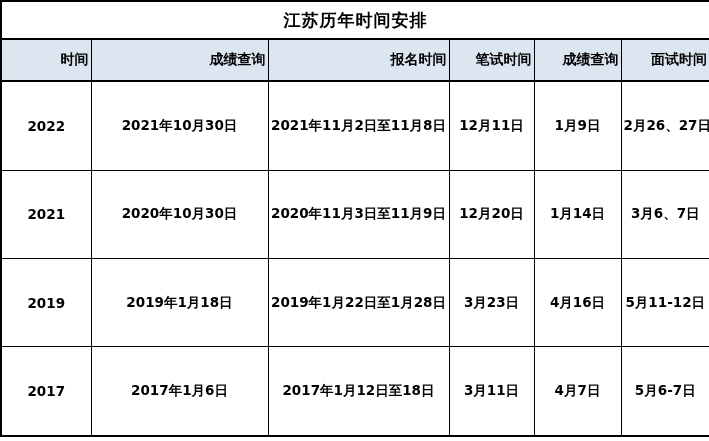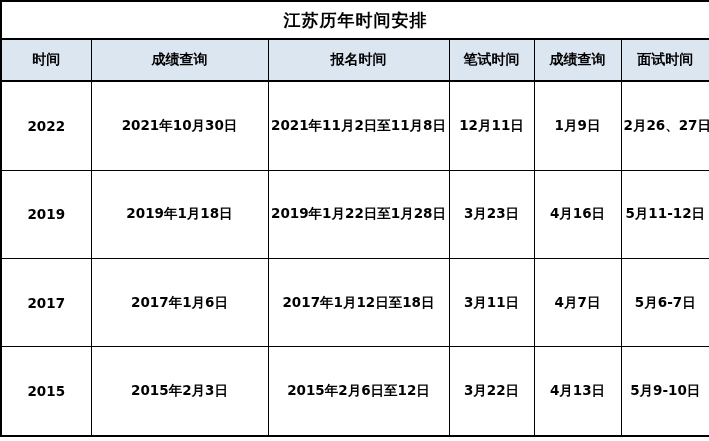--- a/index.html
+++ b/index.html
@@ -43,20 +43,21 @@
     background: #ffffff;
     border-bottom: 2px solid #000000;
     margin-top: 15px;
   }
   tr.header-row th {
     height: 40px;
     font-size: 14px;
     font-weight: bold;
     background: #dce6f1;
     border-bottom: 2px solid #000000;
+    text-align: right;
   }
   tbody td {
     font-size: 13.5px;
     font-weight: bold;
     background: #ffffff;
     height: 39px;
   }
 </style>
 </head>
 <body>
@@ -87,38 +88,38 @@
     <tbody id="table-body">
         <tr>
           <td>2022</td>
           <td>2021年10月30日</td>
           <td>2021年11月2日至11月8日</td>
           <td>12月11日</td>
           <td>1月9日</td>
           <td>2月26、27日</td>
         </tr>
         <tr>
+          <td>2021</td>
+          <td>2020年10月30日</td>
+          <td>2020年11月3日至11月9日</td>
+          <td>12月20日</td>
+          <td>1月14日</td>
+          <td>3月6、7日</td>
+        </tr>
+        <tr>
           <td>2019</td>
           <td>2019年1月18日</td>
           <td>2019年1月22日至1月28日</td>
           <td>3月23日</td>
           <td>4月16日</td>
           <td>5月11-12日</td>
         </tr>
         <tr>
           <td>2017</td>
           <td>2017年1月6日</td>
           <td>2017年1月12日至18日</td>
           <td>3月11日</td>
           <td>4月7日</td>
           <td>5月6-7日</td>
         </tr>
-        <tr>
-          <td>2015</td>
-          <td>2015年2月3日</td>
-          <td>2015年2月6日至12日</td>
-          <td>3月22日</td>
-          <td>4月13日</td>
-          <td>5月9-10日</td>
-        </tr>
       </tbody>
   </table>
 </div>
 
 </body></html>

